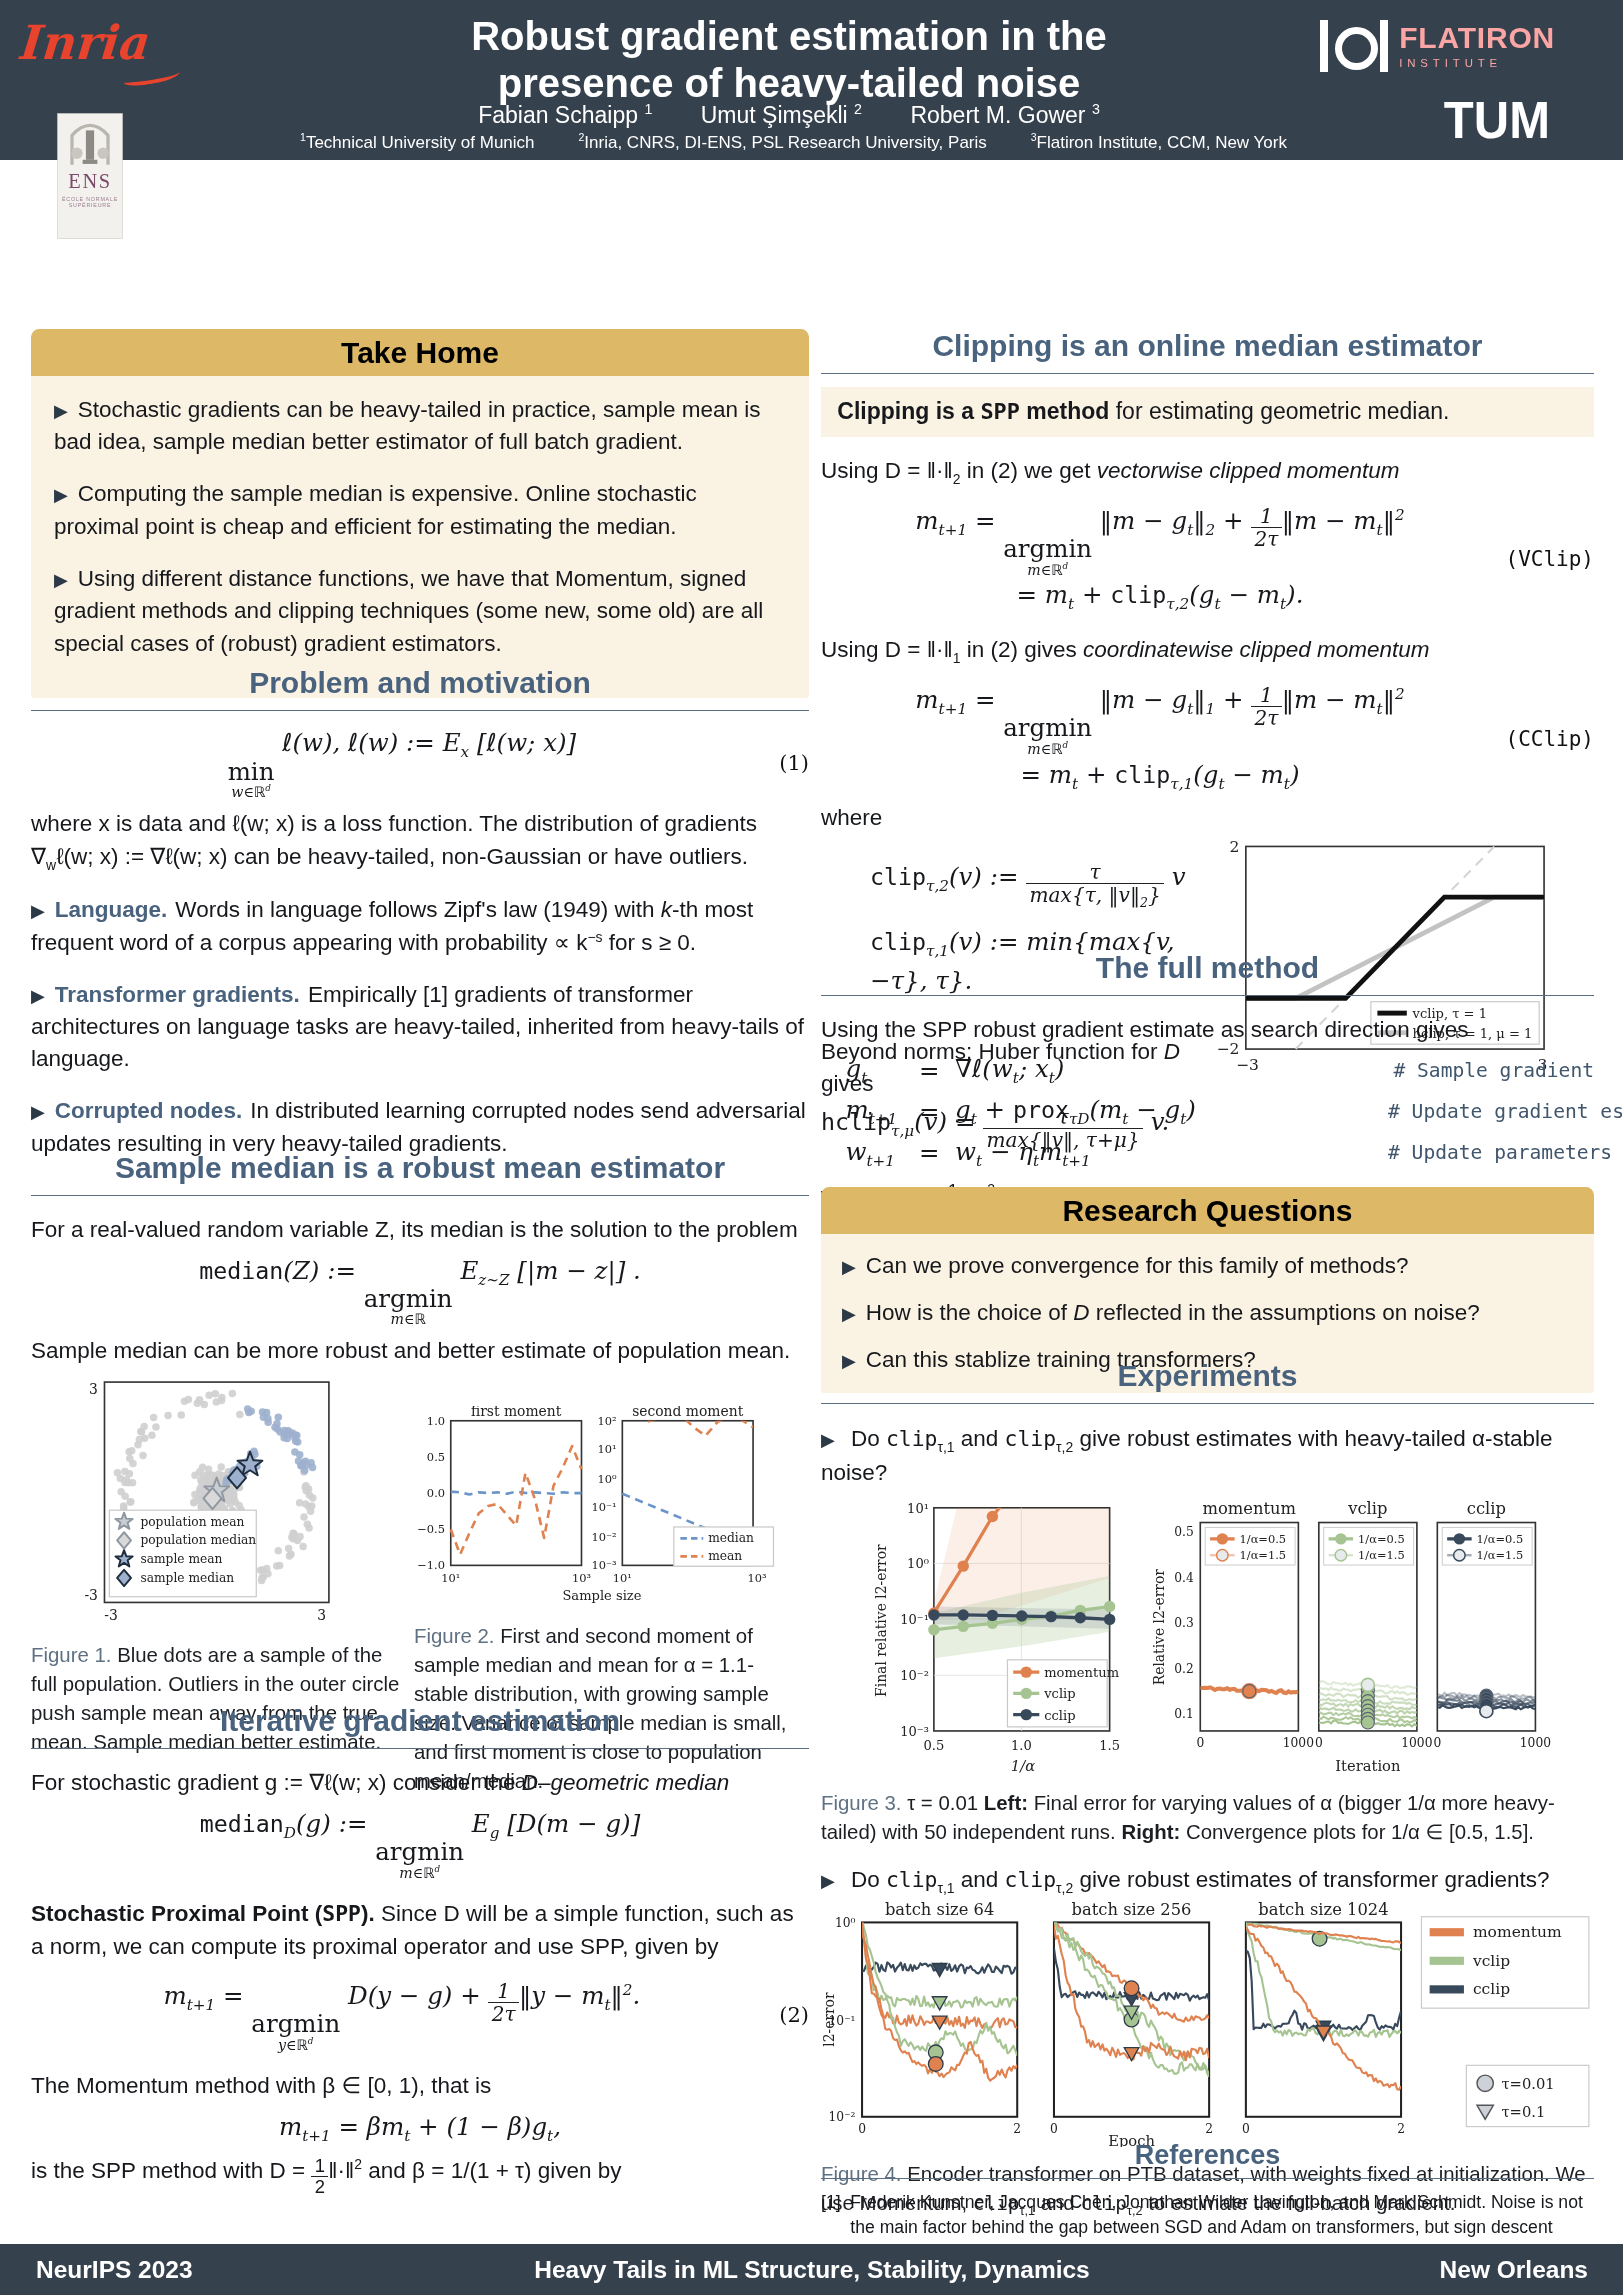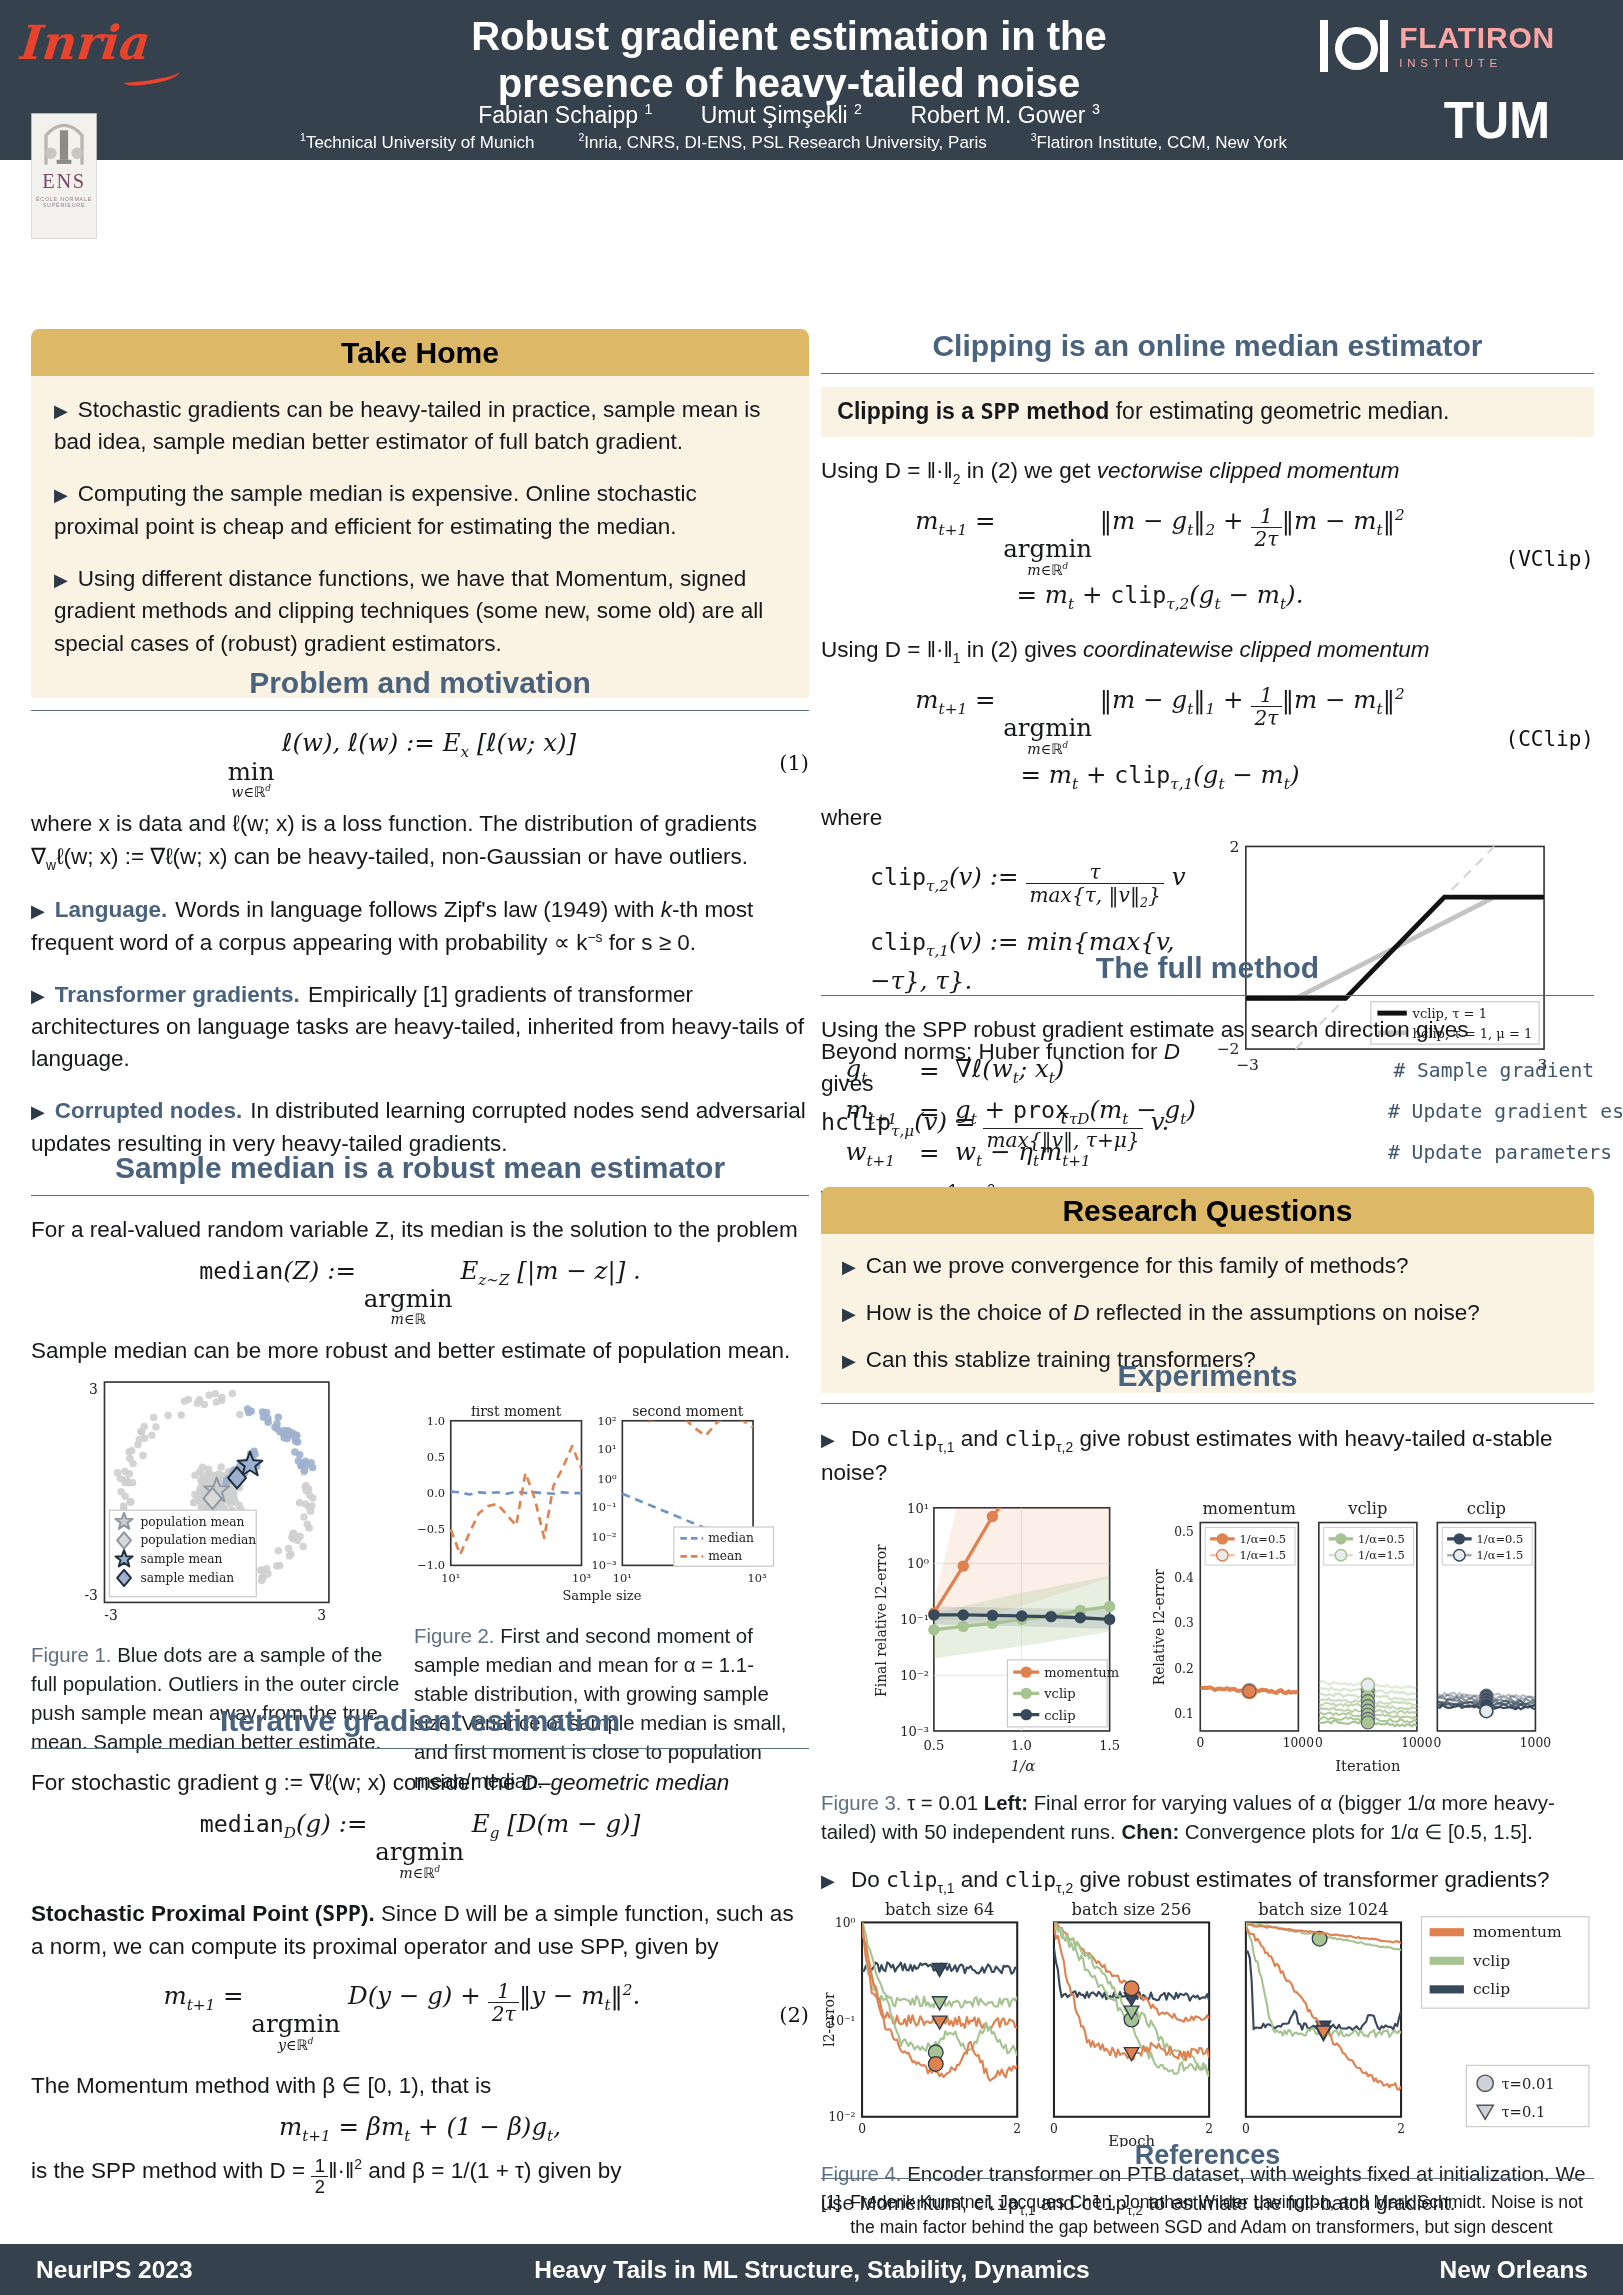--- a/index.html
+++ b/index.html
@@ -8,21 +8,21 @@
     --ink:#16181c; --capgray:#5f7183; --tri:#2c3947;
   }
   html,body{margin:0;padding:0;background:#e8e8e8;}
   #poster{position:relative;width:1624px;height:2295px;background:#ffffff;overflow:hidden;
     font-family:"Liberation Sans", sans-serif;color:var(--ink);}
   
   .header{position:absolute;left:0;top:0;width:100%;height:160px;background:var(--dark);}
   .inria{position:absolute;left:21px;top:14.7px;color:#e8432d;font-family:"DejaVu Serif",serif;
     font-style:italic;font-weight:bold;font-size:47px;transform:skewX(-6deg);}
   .inria-swash{position:absolute;left:123px;top:70px;width:57px;height:9.8px;border-bottom:4.9px solid #e8432d;border-radius:0 0 60% 40%;transform:rotate(-8deg);}
-  .ens-box{position:absolute;left:32px;top:114px;width:64px;height:124px;background:#f2f1ee;
+  .ens-box{position:absolute;left:58px;top:114px;width:64px;height:124px;background:#f2f1ee;
     display:flex;flex-direction:column;align-items:center;justify-content:flex-start;box-shadow:0 0 0 0.8px #d8d5cf;}
   .ens-name{font-family:"Liberation Serif",serif;color:#7a4b68;font-size:20.4px;letter-spacing:1.6px;margin-top:1.6px;}
   .ens-cap{font-size:5.3px;color:#9b7b8e;letter-spacing:0.8px;margin-top:3.3px;text-align:center;}
   .title{position:absolute;left:270px;top:13px;width:1038px;text-align:center;color:#fff;
     font-size:40px;font-weight:bold;line-height:1.18;}
   .authors{position:absolute;left:270px;top:101px;width:1038px;text-align:center;color:#fff;font-size:23px;}
   .authors .au{margin:0 21px;}
   .authors sup{font-size:0.62em;}
   .affils{position:absolute;left:123px;top:131px;width:1341px;text-align:center;color:#fff;font-size:17px;}
   .affils .af{margin:0 19.6px;white-space:nowrap;}
@@ -940,21 +940,21 @@
         <text x="205" y="305" font-size="15" text-anchor="middle">0</text>
         <text x="325" y="305" font-size="15" text-anchor="middle">1000</text>
         <text x="350" y="305" font-size="15" text-anchor="middle">0</text>
         <text x="470" y="305" font-size="15" text-anchor="middle">1000</text>
         <text x="265" y="334" font-size="18" text-anchor="middle">Iteration</text>
         <text x="16" y="158" font-size="17" text-anchor="middle" transform="rotate(-90 16 158)">Relative l2-error</text>
       </svg>
     </div>
     <div class="caption">
       <span class="figlab">Figure 3.</span>
-      <span>τ = 0.01 </span><b>Left:</b><span> Final error for varying values of α (bigger 1/α more heavy-tailed) with 50 independent runs. </span><b>Chen:</b><span> Convergence plots for 1/α ∈ [0.5, 1.5].</span>
+      <span>τ = 0.01 </span><b>Left:</b><span> Final error for varying values of α (bigger 1/α more heavy-tailed) with 50 independent runs. </span><b>Right:</b><span> Convergence plots for 1/α ∈ [0.5, 1.5].</span>
     </div>
 
     <p class="bp" style="margin-top:16.3px;"><span class="tri">▶</span>&nbsp;<span class="mixed">Do <span class="tt">clip</span><sub>τ,1</sub> and <span class="tt">clip</span><sub>τ,2</sub> give robust estimates of transformer gradients?</span></p>
 
     <svg width="773" height="245" viewBox="0 0 946 300" style="margin-top:4.9px;">
       <defs>
         <clipPath id="f4clip0">
             <rect x="50" y="25" width="190" height="238"></rect>
           </clipPath>
         <clipPath id="f4clip1">

